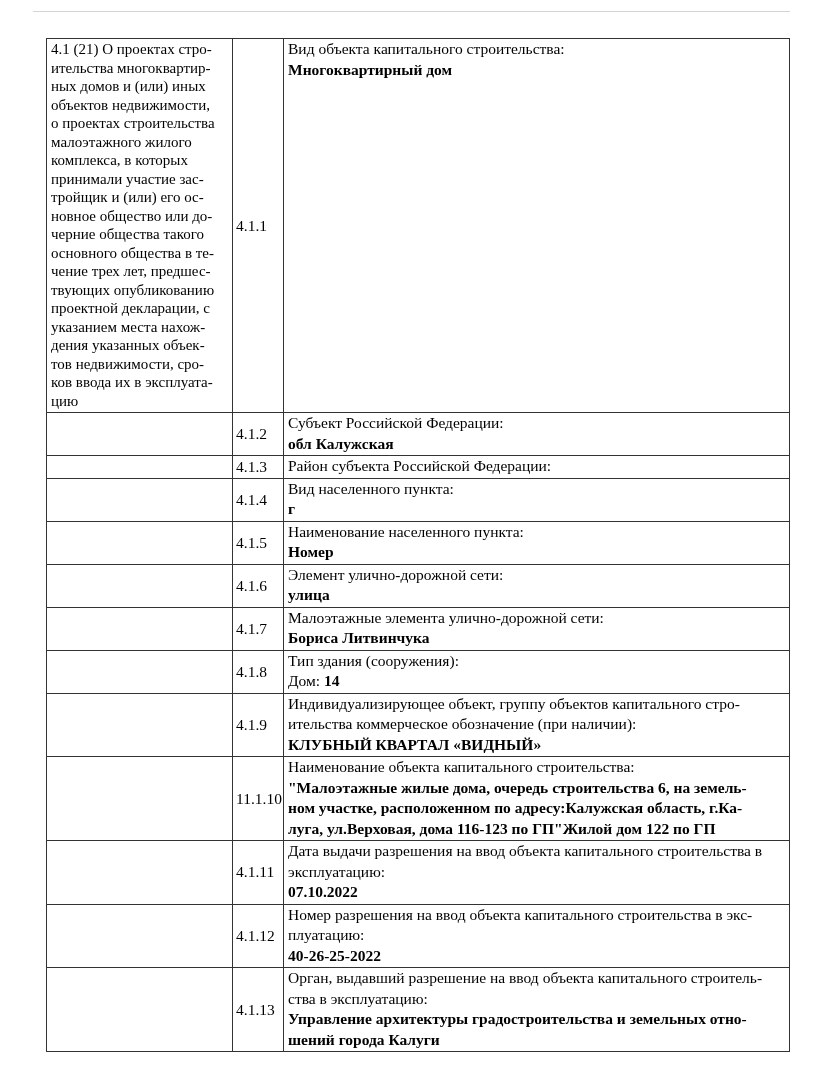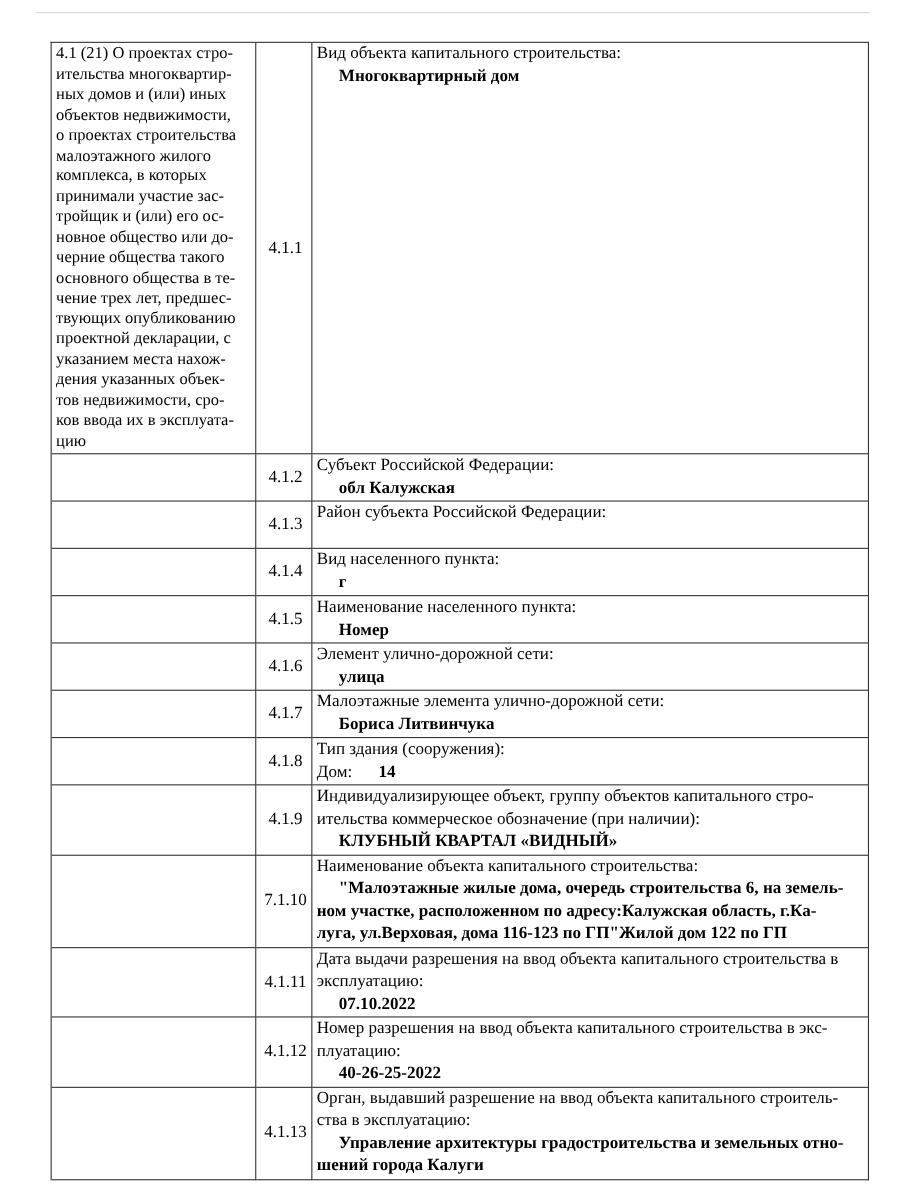--- a/index.html
+++ b/index.html
@@ -34,31 +34,31 @@
   .c1{
     width:186px;flex:0 0 186px;
     font-size:15px;line-height:18.5px;
     padding:1px 2px 2px 4px;
     white-space:pre-line;
   }
   .c2{
     width:51px;flex:0 0 51px;
     font-size:15.5px;
     padding-left:3px;
-    display:flex;flex-direction:column;justify-content:center;text-align:center;
+    display:flex;flex-direction:column;justify-content:center;
   }
   .c3{
     flex:1 1 auto;
     font-size:15.5px;line-height:20.5px;
     padding:0 3px 1px 4px;
     display:flex;flex-direction:column;justify-content:flex-end;
   }
   .c3.vc{justify-content:flex-start;}
   .lbl{white-space:pre-line;}
-  .val{font-weight:bold;white-space:pre-line;margin-left:20px;}
+  .val{font-weight:bold;white-space:pre-line;}
   .pfx{font-weight:normal;}
 </style>
 </head>
 <body>
 
 <div class="top-rule"></div>
 
 <div class="tbl">
 
   <div class="row">
@@ -176,21 +176,21 @@
     <div class="c3">
       <div class="lbl">Индивидуализирующее объект, группу объектов капитального стро-
 ительства коммерческое обозначение (при наличии):</div>
       <div class="valline"><span class="pfx"></span><span class="val">КЛУБНЫЙ КВАРТАЛ «ВИДНЫЙ»</span></div>
     </div>
   </div>
 
   <div class="row">
     <div class="c1"></div>
     <div class="c2">
-        <span>7.1.10</span>
+        <span>11.1.10</span>
       </div>
     <div class="c3">
       <div class="lbl">Наименование объекта капитального строительства:</div>
       <div class="valline"><span class="pfx"></span><span class="val">"Малоэтажные жилые дома, очередь строительства 6, на земель-
 ном участке, расположенном по адресу:Калужская область, г.Ка-
 луга, ул.Верховая, дома 116-123 по ГП"Жилой дом 122 по ГП</span></div>
     </div>
   </div>
 
   <div class="row">

